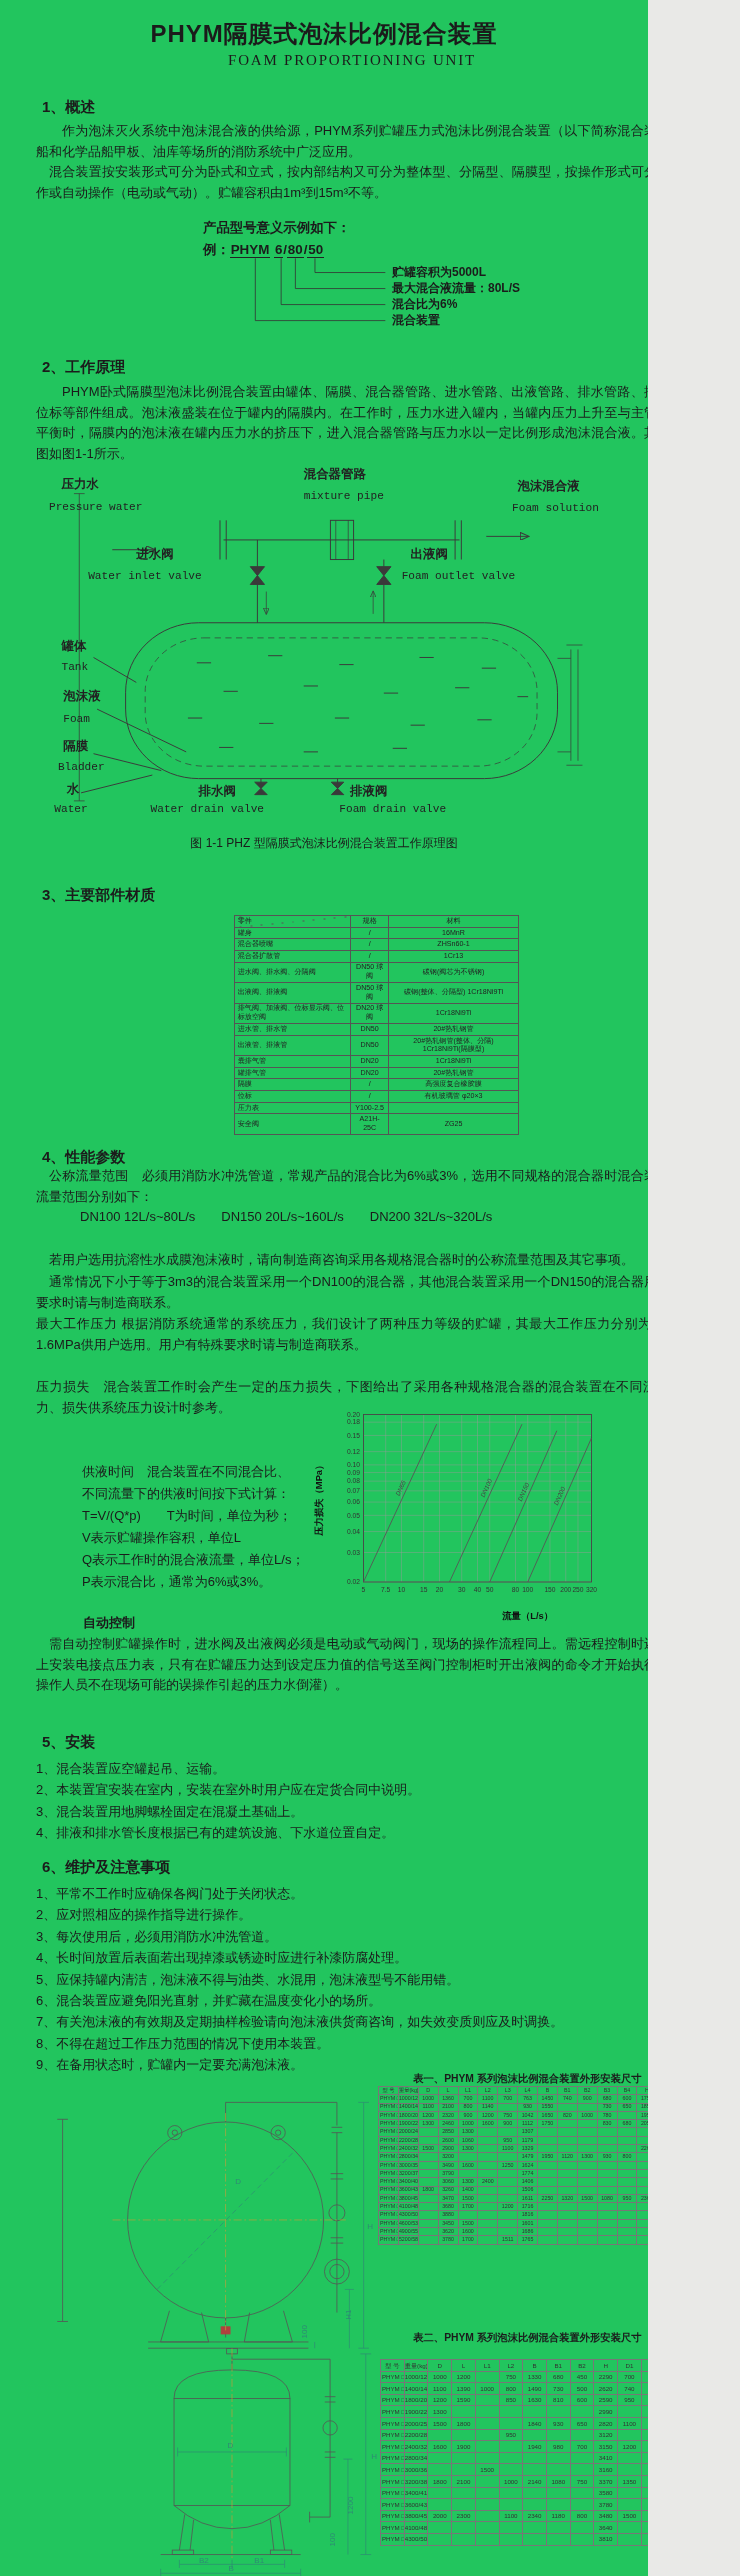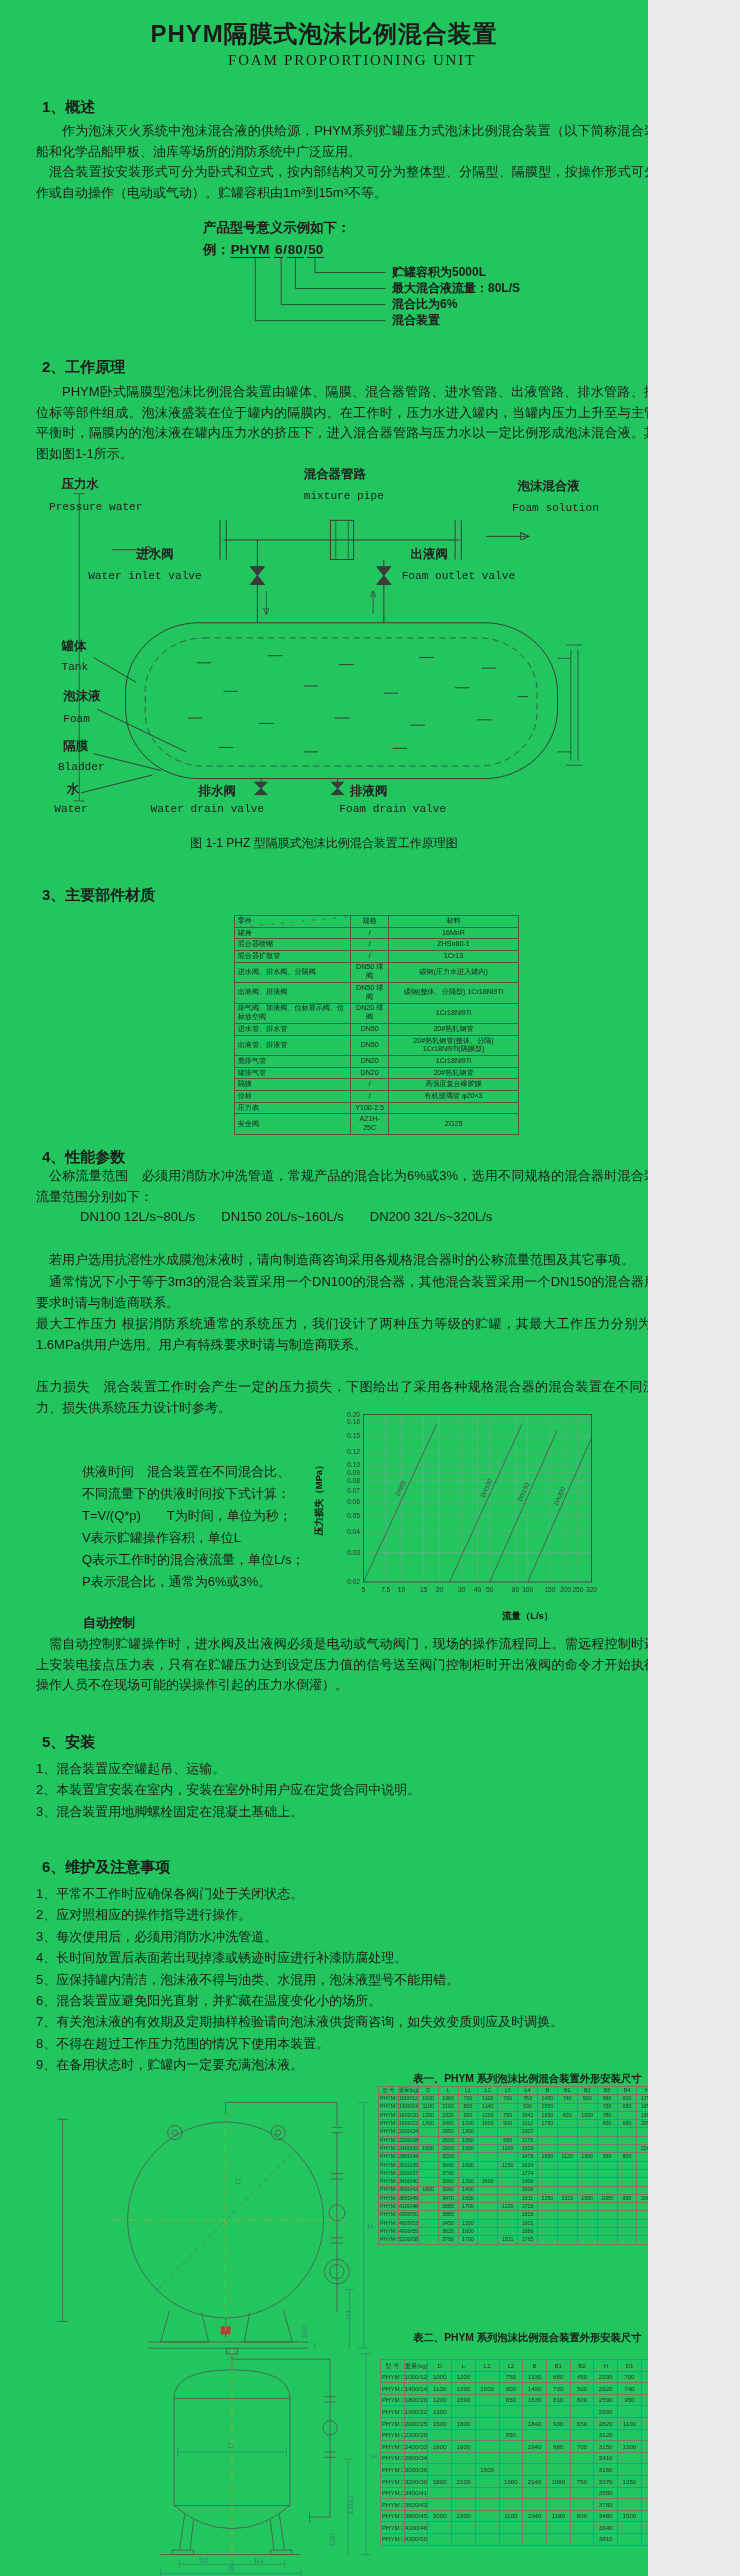--- a/index.html
+++ b/index.html
@@ -210,21 +210,21 @@
           <td>ZHSn60-1</td>
         </tr>
         <tr>
           <td>混合器扩散管</td>
           <td>/</td>
           <td>1Cr13</td>
         </tr>
         <tr>
           <td>进水阀、排水阀、分隔阀</td>
           <td>DN50 球阀</td>
-          <td>碳钢(压力水进入罐内)</td>
+          <td>碳钢(阀芯为不锈钢)</td>
         </tr>
         <tr>
           <td>出液阀、排液阀</td>
           <td>DN50 球阀</td>
           <td>碳钢(整体、分隔型) 1Cr18Ni9Ti</td>
         </tr>
         <tr>
           <td>排气阀、加液阀、位标显示阀、位标放空阀</td>
           <td>DN20 球阀</td>
           <td>1Cr18Ni9Ti</td>
@@ -358,20 +358,21 @@
     </svg>
 
   <div class="auto-h" style="top:1614px">自动控制</div>
   <div class="para ind1" style="top:1634px">需自动控制贮罐操作时，进水阀及出液阀必须是电动或气动阀门，现场的操作流程同上。需远程控制时还应在贮罐上安装电接点压力表，只有在贮罐压力达到设定压力值的信号送至阀门控制柜时开出液阀的命令才开始执行（避免了操作人员不在现场可能的误操作引起的压力水倒灌）。</div>
 
   <div class="h2" style="top:1733px">5、安装</div>
   <div class="li-block" style="top:1758px">
       <div class="li-line">1、混合装置应空罐起吊、运输。</div>
       <div class="li-line">2、本装置宜安装在室内，安装在室外时用户应在定货合同中说明。</div>
       <div class="li-line">3、混合装置用地脚螺栓固定在混凝土基础上。</div>
+      <div class="li-line">4、排液和排水管长度根据已有的建筑设施、下水道位置自定。</div>
     </div>
 
   <div class="h2" style="top:1858px">6、维护及注意事项</div>
   <div class="li-block" style="top:1883px">
       <div class="li-line">1、平常不工作时应确保各阀门处于关闭状态。</div>
       <div class="li-line">2、应对照相应的操作指导进行操作。</div>
       <div class="li-line">3、每次使用后，必须用消防水冲洗管道。</div>
       <div class="li-line">4、长时间放置后表面若出现掉漆或锈迹时应进行补漆防腐处理。</div>
       <div class="li-line">5、应保持罐内清洁，泡沫液不得与油类、水混用，泡沫液型号不能用错。</div>
       <div class="li-line">6、混合装置应避免阳光直射，并贮藏在温度变化小的场所。</div>

